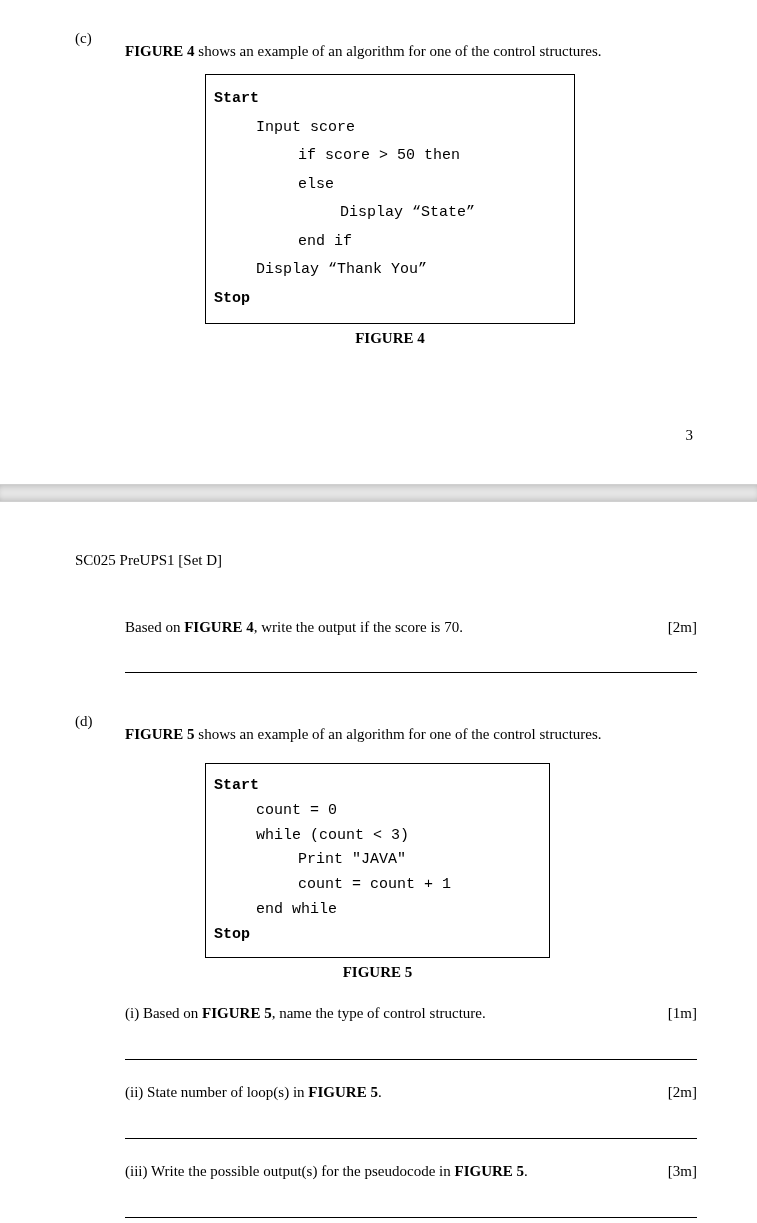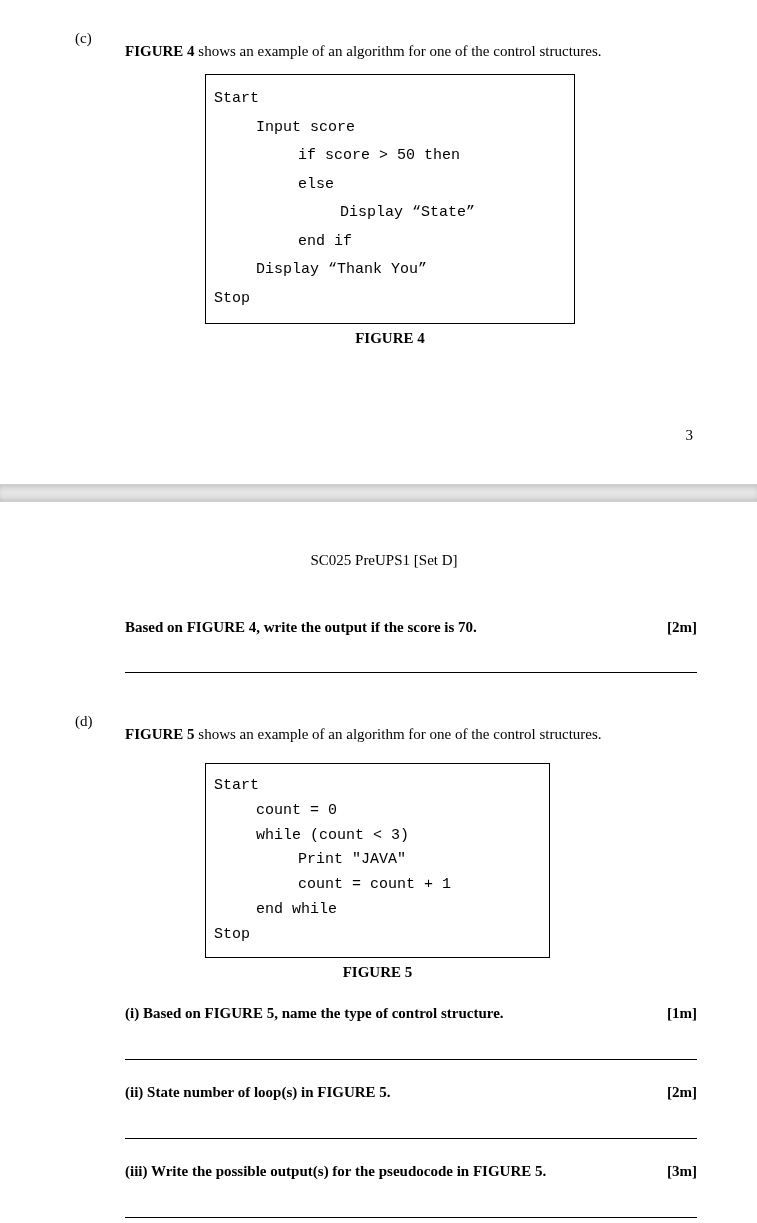--- a/index.html
+++ b/index.html
@@ -64,49 +64,48 @@
   }
   .figure-caption.small {
     width: 345px;
   }
   .page-num {
     text-align: right;
     margin-top: 80px;
     padding-right: 4px;
   }
   .header-right {
-    text-align: center;
+    text-align: left;
     margin-bottom: 50px;
     padding-right: 4px;
   }
   .content-indent {
     margin-left: 50px;
   }
   .sub-q {
     display: flex;
     justify-content: space-between;
     align-items: center;
     margin-top: 24px;
-    font-weight: bold;
   }
   .sub-q:first-child { margin-top: 30px; }
   .marks {
     flex-shrink: 0;
     margin-left: 20px;
   }
   .answer-line {
     border-bottom: 1px solid #000;
     height: 34px;
     margin-top: 4px;
   }
   .hr {
     border-bottom: 1px solid #000;
     margin-top: 36px;
   }
-  .code-i0 { padding-left: 0; }
+  .code-i0 { padding-left: 0; font-weight: bold; }
   .code-i1 { padding-left: 42px; }
   .code-i2 { padding-left: 84px; }
   .code-i3 { padding-left: 126px; }
 </style>
 </head>
 <body>
 
 <div class="page">
   <div class="q-row">
     <div class="q-label">(c)</div>

